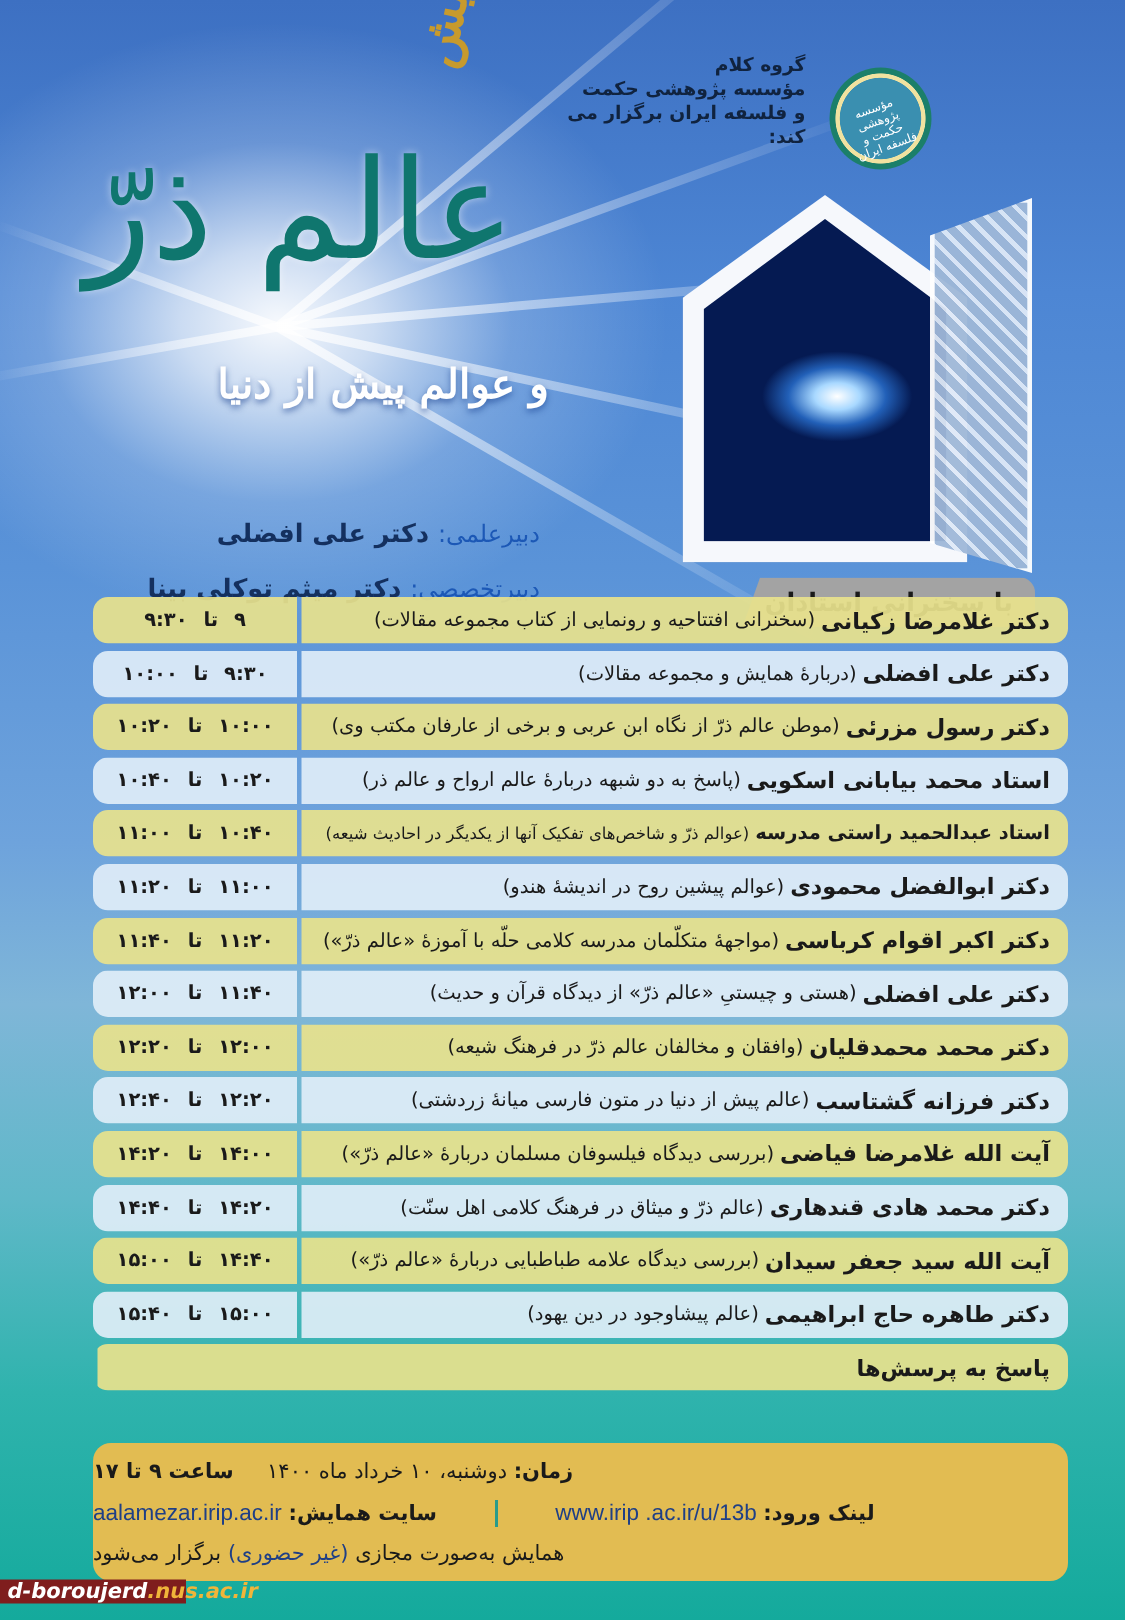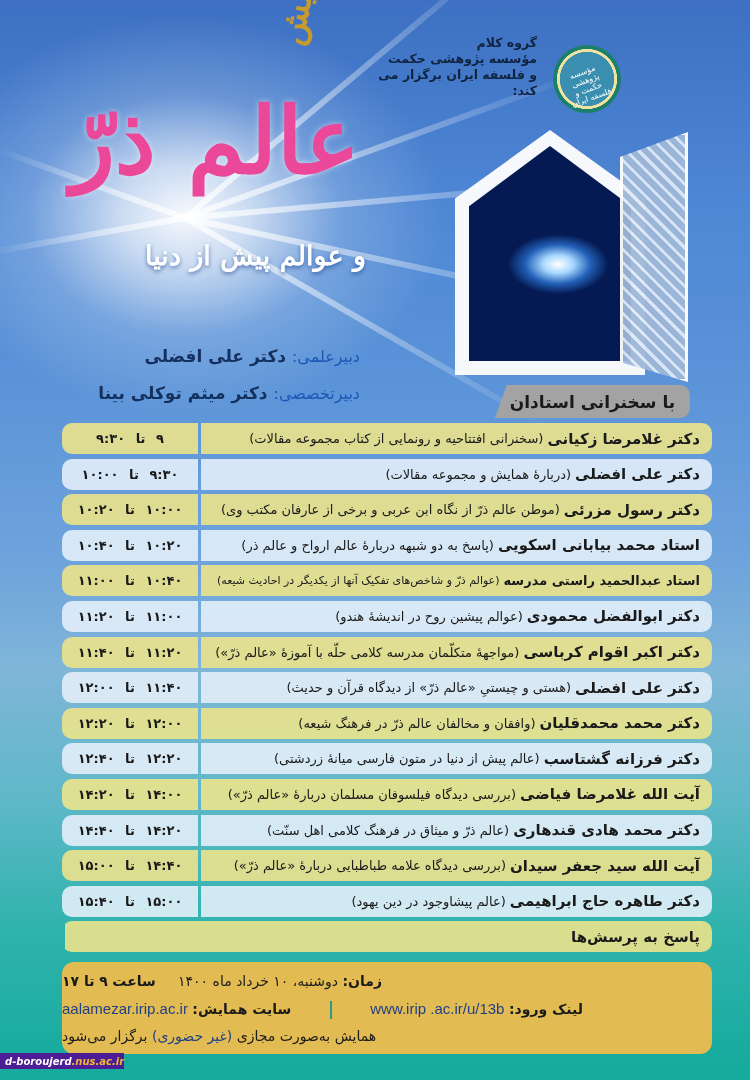--- a/index.html
+++ b/index.html
@@ -3,22 +3,22 @@
 <meta charset="utf-8">
 <style>
 *{box-sizing:border-box;margin:0;padding:0}
 html,body{width:750px;height:1080px;overflow:hidden}
 body{font-family:"DejaVu Sans",sans-serif;position:relative;
  background:linear-gradient(180deg,#3d70c2 0%,#4d86d4 18%,#5a93d8 35%,#6ea3dc 52%,#7fb6d8 62%,#5fb8c8 74%,#2fb3ad 86%,#14aa9c 100%);}
 .rays{position:absolute;left:0;top:0;width:750px;height:700px;
  background:radial-gradient(ellipse 260px 200px at 185px 215px,rgba(255,255,255,.95) 0%,rgba(255,255,255,.7) 25%,rgba(255,255,255,.2) 60%,rgba(255,255,255,0) 100%);}
 .ray{position:absolute;left:185px;top:215px;height:6px;width:420px;transform-origin:0 50%;
  background:linear-gradient(90deg,rgba(255,255,255,.75),rgba(255,255,255,0));}
-.title-main{position:absolute;left:40px;top:95px;width:320px;text-align:right;
- font-family:"DejaVu Serif",serif;font-weight:bold;font-size:92px;color:#ec4899;line-height:1;direction:rtl;letter-spacing:-4px;
+.title-main{position:absolute;left:40px;top:95px;width:320px;text-align:center;
+ font-family:"DejaVu Serif",serif;font-weight:normal;font-size:92px;color:#0f766e;line-height:1;direction:rtl;letter-spacing:-4px;
  text-shadow:0 0 6px rgba(255,255,255,.5);}
 .title-hamayesh{position:absolute;left:270px;top:40px;font-family:"DejaVu Serif",serif;font-weight:bold;
  font-size:34px;color:#c79a2d;direction:rtl;transform:rotate(-78deg);transform-origin:left top;}
 .title-sub{position:absolute;left:145px;top:240px;font-family:"DejaVu Serif",serif;font-weight:bold;
  font-size:27px;color:#ffffff;direction:rtl;text-shadow:0 2px 4px rgba(20,60,140,.6);}
 .staff{position:absolute;right:390px;direction:rtl;font-weight:bold;font-size:17px;color:#14305f;white-space:nowrap}
 .staff .role{font-weight:normal;color:#1c58b6;font-size:16px}
 .org{position:absolute;left:362px;top:35px;width:175px;direction:rtl;text-align:right;font-weight:bold;font-size:12.5px;color:#10233f;line-height:16px}
 .logo{position:absolute;left:553px;top:45px;width:68px;height:68px;border-radius:50%;
  background:radial-gradient(circle,#3a8fb0 0 56%,#f0e2a0 57% 62%,#1b7f6a 63% 78%,#d8b850 79% 100%);}
@@ -27,40 +27,40 @@
  clip-path:polygon(0 28%,50% 0,100% 28%,100% 100%,0 100%);box-shadow:0 0 8px rgba(0,0,0,.2)}
 .door-inner{position:absolute;left:469px;top:146px;width:162px;height:215px;
  clip-path:polygon(0 28%,50% 0,100% 28%,100% 100%,0 100%);
  background:radial-gradient(ellipse 50px 30px at 55% 55%,#ffffff 0%,#a8d8ff 30%,#2260b8 65%,#051a52 100%);}
 .panel{position:absolute;left:620px;top:132px;width:68px;height:250px;
  background:repeating-linear-gradient(45deg,#dfe9f7 0 3px,#9fb8d8 3px 9px),#e6eef9;
  clip-path:polygon(0 10%,100% 0,100% 100%,0 92%);border:3px solid #fff;opacity:.95}
 .speakers-badge{position:absolute;left:495px;top:385px;width:195px;height:33px;background:#a3a3a3;
  clip-path:polygon(6% 0,100% 0,100% 100%,0 100%);border-radius:0 10px 10px 0;
  display:flex;align-items:center;justify-content:center;direction:rtl;font-weight:bold;font-size:17px;color:#1a1a1a}
-.schedule{position:absolute;left:62px;top:423px;width:650px}
+.schedule{position:absolute;left:62px;top:398px;width:650px}
 .row{display:flex;height:31px;margin-bottom:4.6px;border-radius:10px;overflow:hidden}
 .row .time{width:136px;display:flex;align-items:center;justify-content:center;direction:rtl;
  font-weight:bold;font-size:13px;color:#1a1a1a;white-space:nowrap;word-spacing:6px}
 .row .talk{flex:1;margin-left:3px;display:flex;align-items:center;justify-content:flex-start;direction:rtl;padding-right:12px;
  font-size:13px;color:#1a1a1a;white-space:nowrap;overflow:hidden}
 .row .talk b{font-size:15px;margin-left:4px}
 .row.y .time,.row.y .talk{background:rgba(232,226,140,.92)}
 .row.b .time,.row.b .talk{background:rgba(226,238,248,.9)}
 .row.sm .talk{font-size:11px}
 .row.sm .talk b{font-size:13px}
 .footer{position:absolute;left:62px;top:962px;width:650px;height:92px;background:#e2bc52;border-radius:12px;
  direction:rtl;text-align:left;padding-top:6px}
 .footer .line{font-size:14px;color:#1a1a1a;line-height:27px;white-space:nowrap}
 .footer .lbl{font-weight:bold}
 .footer .url{color:#1f3f86;font-family:"Liberation Sans",sans-serif;font-size:15px;direction:ltr;unicode-bidi:embed}
 .footer .sep{display:inline-block;width:2px;height:18px;background:#2a9b8a;margin:0 34px;vertical-align:middle}
 .footer .hl{color:#1f3f86}
-.watermark{position:absolute;left:0;top:1053px;width:124px;height:16px;background:#4c1d95;
- font-family:"DejaVu Sans",sans-serif;font-weight:bold;font-style:italic;font-size:10px;line-height:17px;padding-left:5px;color:#fff;white-space:nowrap}
+.watermark{position:absolute;left:0;top:1053px;width:124px;height:16px;background:#7f1d1d;
+ font-family:"DejaVu Sans",sans-serif;font-weight:bold;font-style:italic;font-size:14px;line-height:17px;padding-left:5px;color:#fff;white-space:nowrap}
 .watermark .d2{color:#f0b53a}
 </style>
 </head>
 <body>
 
 <div class="rays"></div>
 <div class="ray" style="transform:rotate(-40deg)"></div>
 <div class="ray" style="transform:rotate(-20deg)"></div>
 <div class="ray" style="transform:rotate(-5deg)"></div>
 <div class="ray" style="transform:rotate(12deg)"></div>

